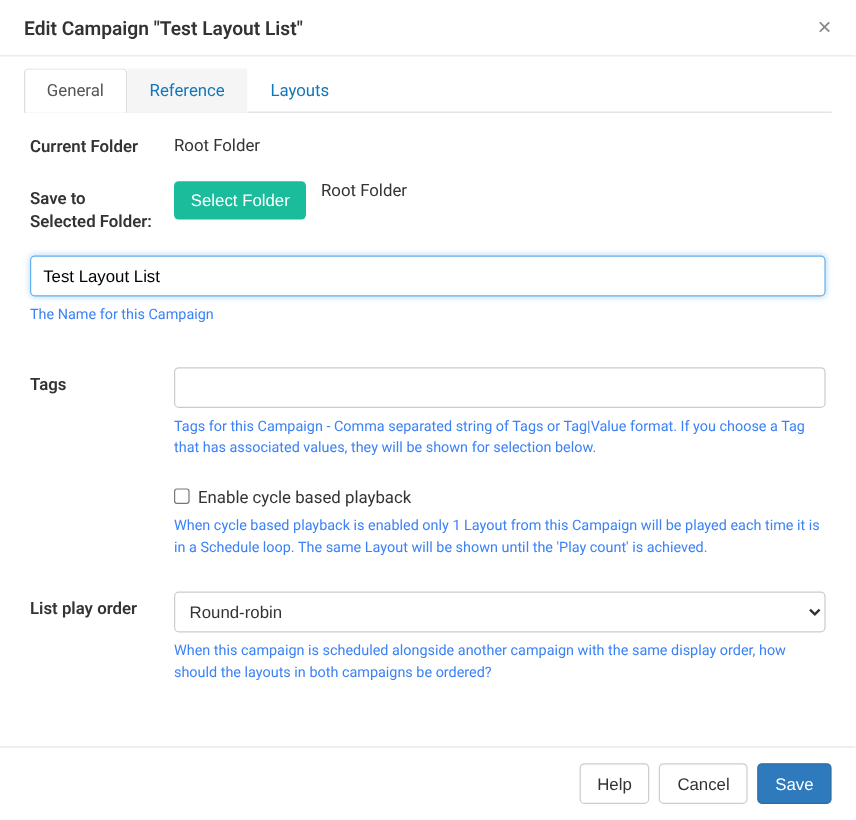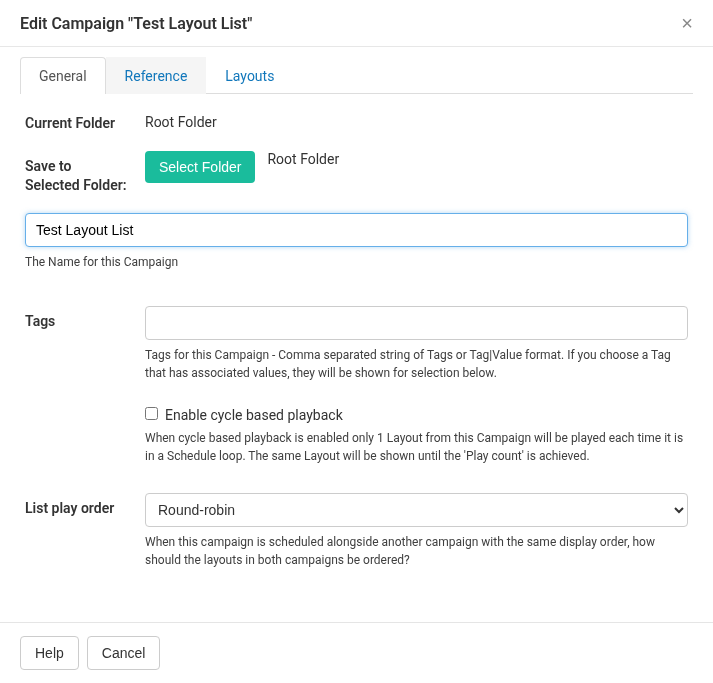--- a/index.html
+++ b/index.html
@@ -129,21 +129,21 @@
       font-size: 14px;
       outline: none;
       box-shadow: 0 0 5px rgba(102, 175, 233, 0.5);
     }
     .input-text.plain {
       border: 1px solid #ccc;
       box-shadow: none;
     }
     .help-text {
       font-size: 12px;
-      color: #404040;
+      color: #3b82f6;
       margin-top: 6px;
       line-height: 1.5;
     }
     .checkbox-row {
       display: flex;
       align-items: flex-start;
       gap: 7px;
     }
     .checkbox-label {
       color: #333;
@@ -159,20 +159,21 @@
       color: #333;
     }
     .modal-footer {
       position: absolute;
       bottom: 0;
       left: 0;
       right: 0;
       border-top: 1px solid #e5e5e5;
       padding: 13px 20px;
       display: flex;
+      justify-content: flex-end;
       gap: 8px;
     }
   </style>
 </head>
 <body>
 
 <div class="modal-header">
   <h2>Edit Campaign "Test Layout List"</h2>
   <button class="close-btn">
     <span>×</span>
@@ -238,13 +239,14 @@
         <div class="help-text">When this campaign is scheduled alongside another campaign with the same display order, how should the layouts in both campaigns be ordered?</div>
       </div>
     </div>
 
   </div>
 </div>
 
 <div class="modal-footer">
   <button class="btn btn-default">Help</button>
   <button class="btn btn-default">Cancel</button>
+  <button class="btn btn-primary">Save</button>
 </div>
 
 </body></html>

